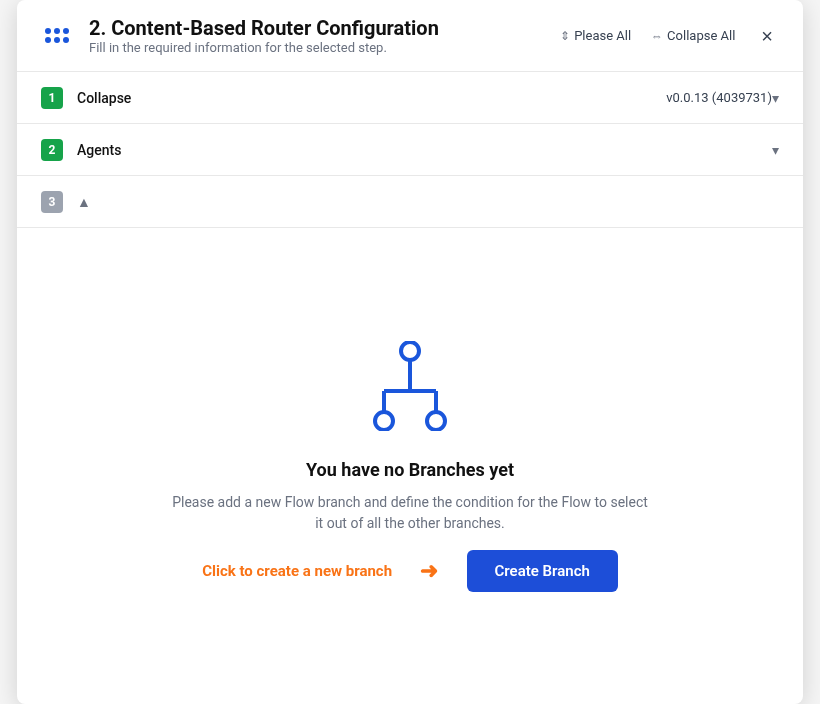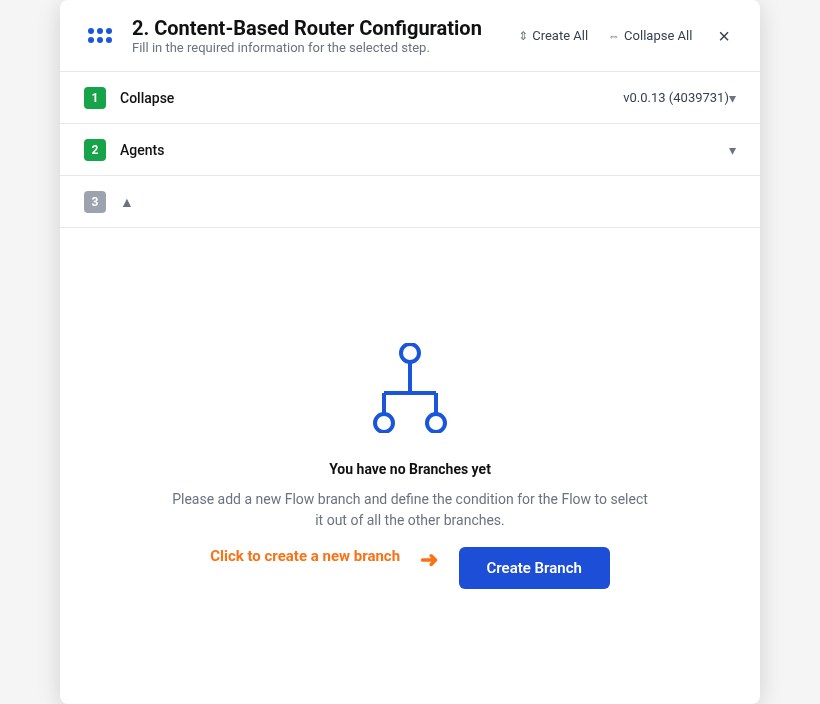--- a/index.html
+++ b/index.html
@@ -6,21 +6,21 @@
     body {
       font-family: -apple-system, BlinkMacSystemFont, 'Segoe UI', Roboto, sans-serif;
       background: #f5f5f5;
       display: flex;
       justify-content: center;
       align-items: center;
       min-height: 100vh;
     }
     .modal {
       background: #fff;
-      width: 700px;
+      width: 786px;
       min-height: 704px;
       border-radius: 8px;
       box-shadow: 0 4px 24px rgba(0,0,0,0.15);
       display: flex;
       flex-direction: column;
       overflow: hidden;
     }
     .modal-header {
       display: flex;
       align-items: center;
@@ -137,38 +137,38 @@
       padding: 40px 24px;
     }
     .branch-icon-wrap {
       margin-bottom: 24px;
     }
     .branch-icon-wrap svg {
       width: 100px;
       height: 90px;
     }
     .no-branches-title {
-      font-size: 14px;
+      font-size: 18px;
       font-weight: 700;
       color: #111;
       margin-bottom: 12px;
       text-align: center;
     }
     .no-branches-desc {
       font-size: 14px;
       color: #6b7280;
       text-align: center;
       max-width: 480px;
       line-height: 1.5;
       margin-bottom: 16px;
     }
     .create-branch-row {
       display: flex;
-      align-items: flex-start;
-      gap: 20px;
+      align-items: center;
+      gap: 28px;
     }
     .cta-text {
       font-size: 15px;
       font-weight: 700;
       color: #f97316;
     }
     .arrow-icon {
       color: #f97316;
       font-size: 22px;
       font-weight: 700;
@@ -203,21 +203,21 @@
         <div class="dot"></div>
       </div>
     </div>
     <div class="header-text">
       <div class="header-title">2. Content-Based Router Configuration</div>
       <div class="header-subtitle">Fill in the required information for the selected step.</div>
     </div>
     <div class="header-actions">
       <button class="header-action-btn">
         <span class="expand-icon">⇕</span>
-        <span>Create All</span>
+        <span>Please All</span>
       </button>
       <button class="header-action-btn">
         <span class="collapse-icon">⇔</span>
         <span>Collapse All</span>
       </button>
       <button class="close-btn">×</button>
     </div>
   </div>
 
   <div class="modal-body">

